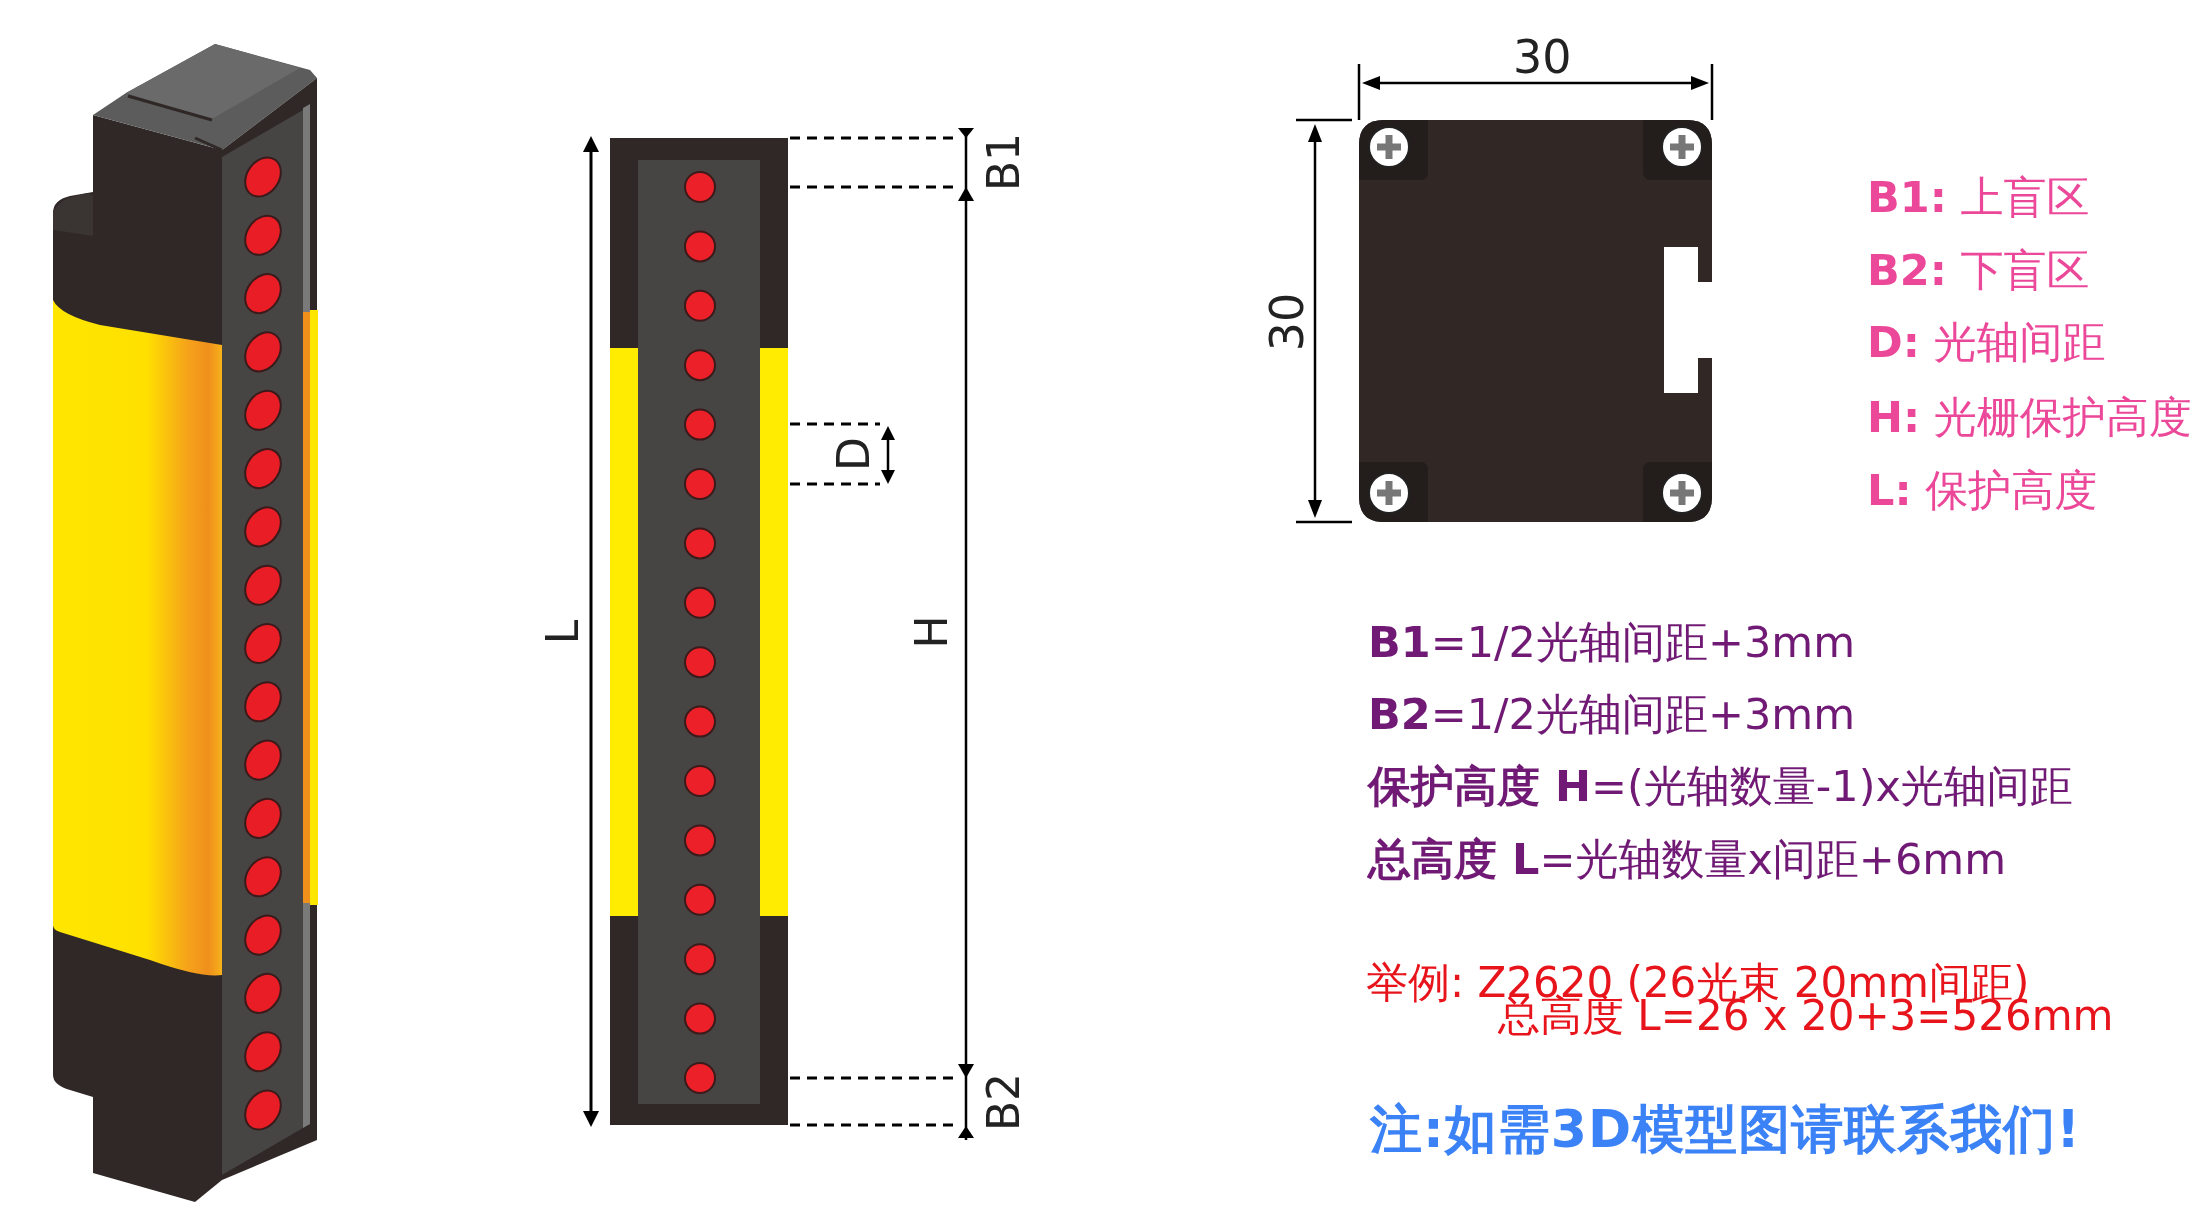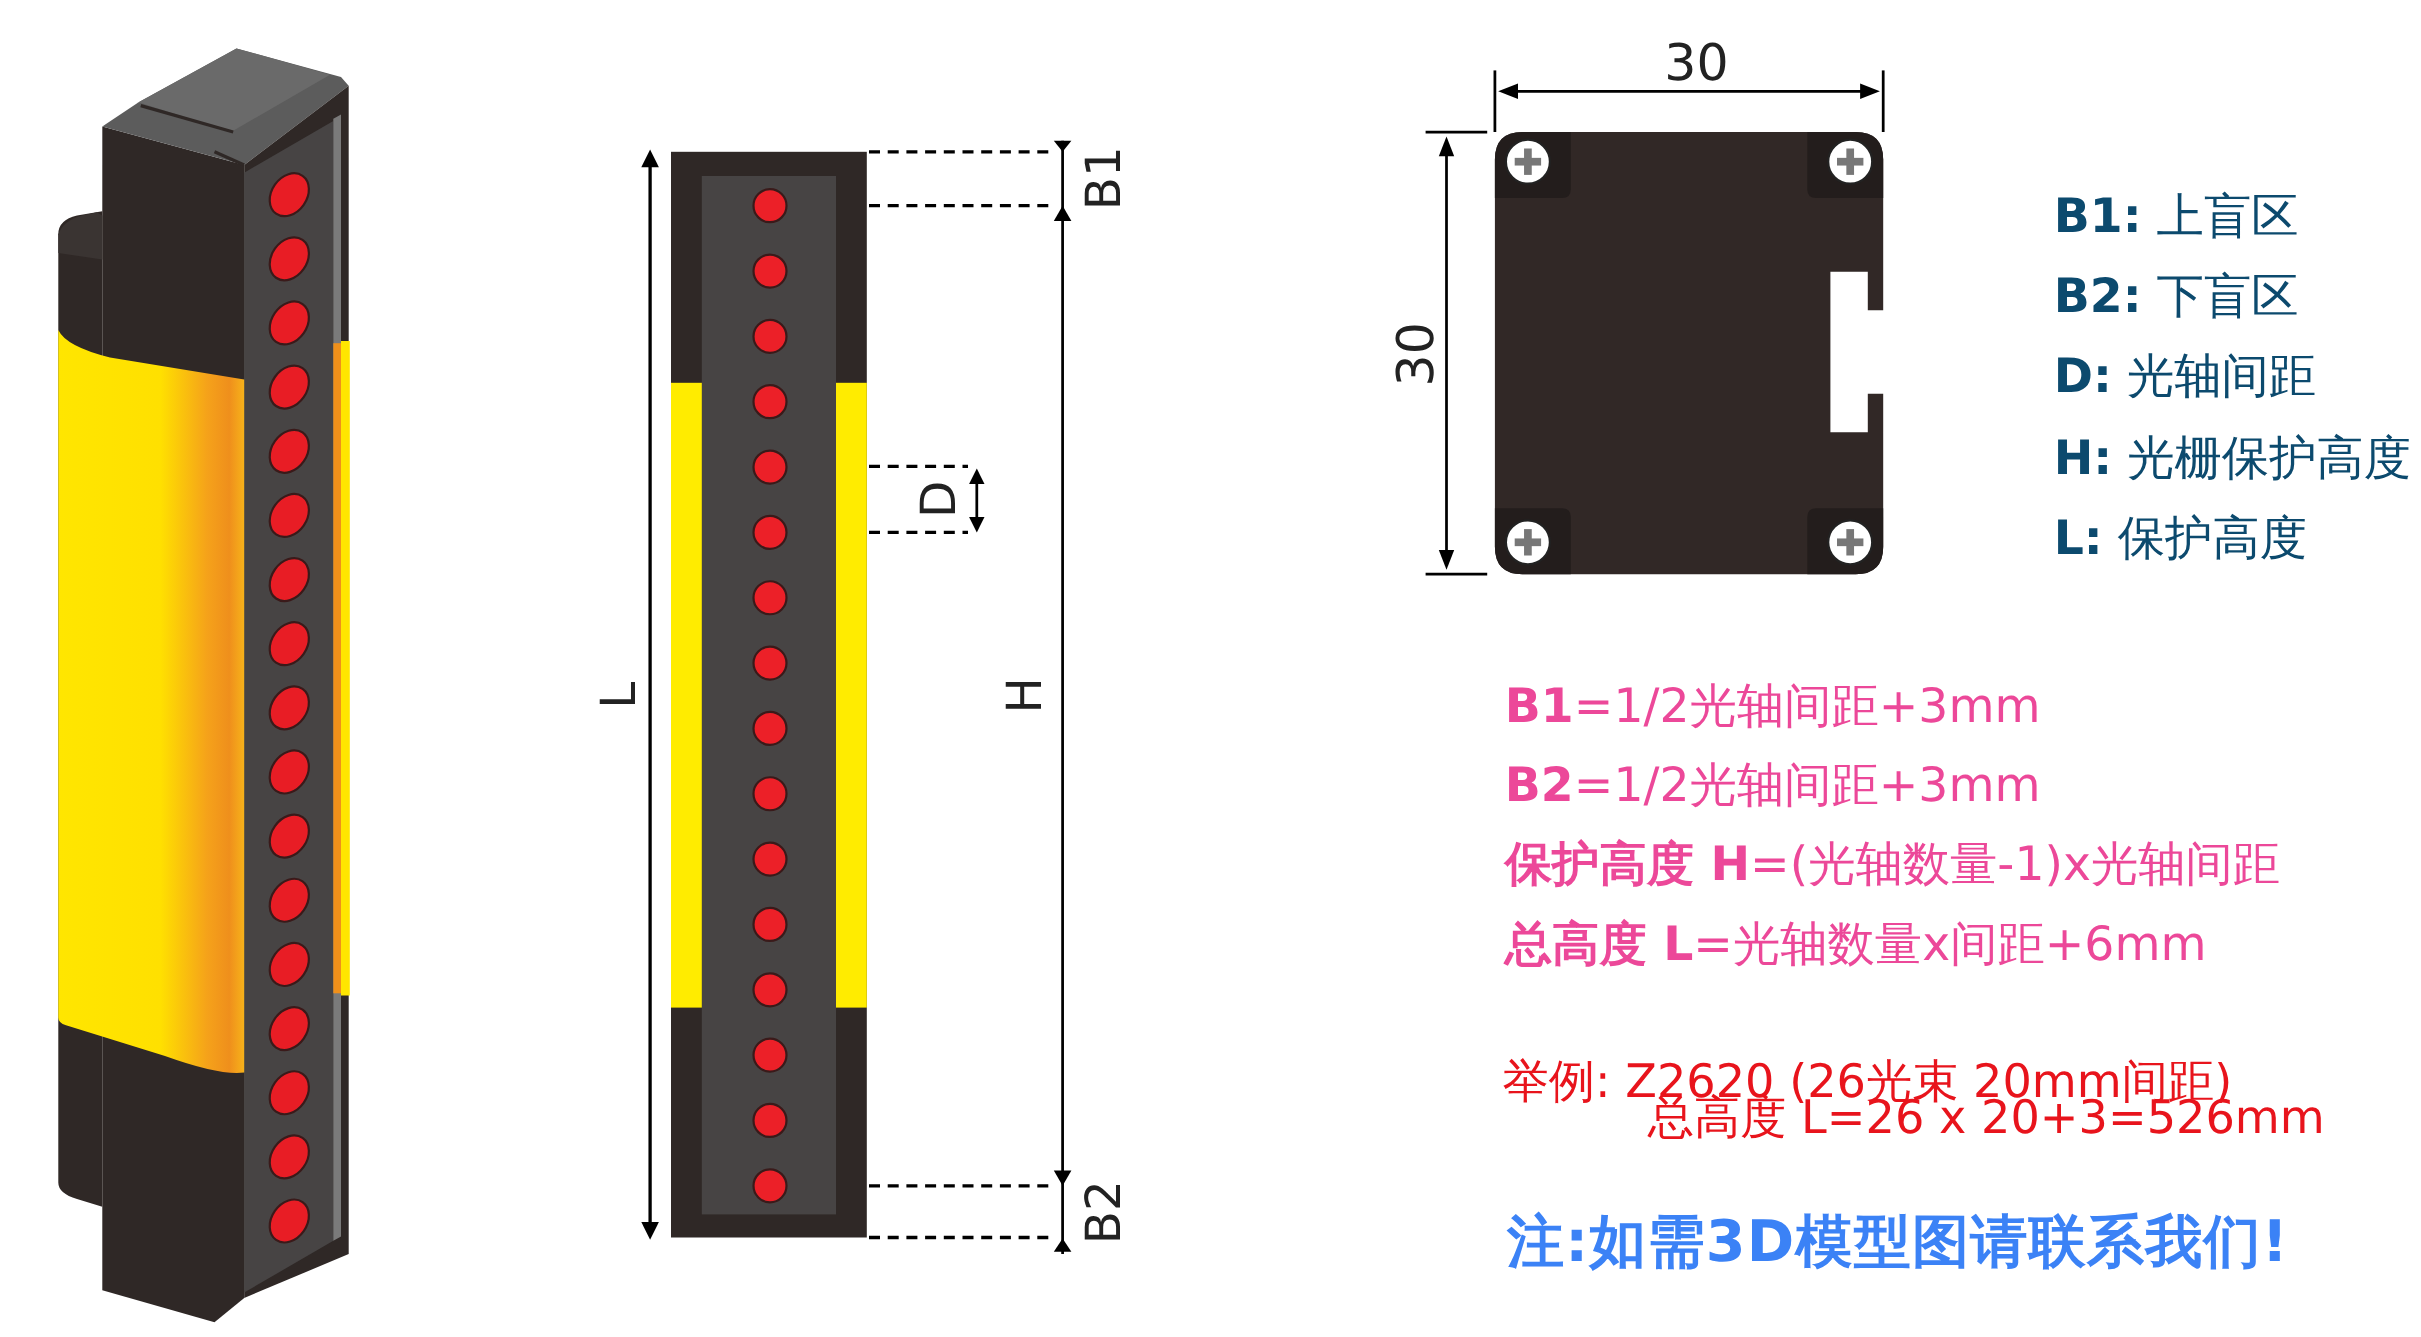--- a/index.html
+++ b/index.html
@@ -1,22 +1,22 @@
 <!DOCTYPE html>
 <html><head>
 <meta charset="utf-8">
 <style>
   html, body { margin:0; padding:0; background:#ffffff; }
   body { width:2201px; height:1215px; position:relative; overflow:hidden;
          font-family:"DejaVu Sans", "Liberation Sans", sans-serif; }
   svg.art { position:absolute; left:0; top:0; }
   .txt { position:absolute; white-space:nowrap; line-height:1; }
-  .legend { left:1867px; font-size:43px; color:#0c4a6e; }
+  .legend { left:1867px; font-size:43px; color:#ec4899; }
   .legend b { font-weight:bold; }
-  .formula { left:1368px; font-size:43px; color:#ec4899; }
+  .formula { left:1368px; font-size:43px; color:#701a75; }
   .formula b { font-weight:bold; }
   .example { font-size:42px; color:#e8141c; }
   .note { left:1370px; top:1103px; font-size:52px; font-weight:bold; color:#3b82f6; letter-spacing:1px; }
   .dim-label { position:absolute; font-size:44px; color:#222; line-height:1; }
   .rot { transform:translate(-50%,-50%) rotate(-90deg); transform-origin:center; }
 </style>
 </head>
 <body>
 
 <svg class="art" width="2201" height="1215" viewBox="0 0 2201 1215">

